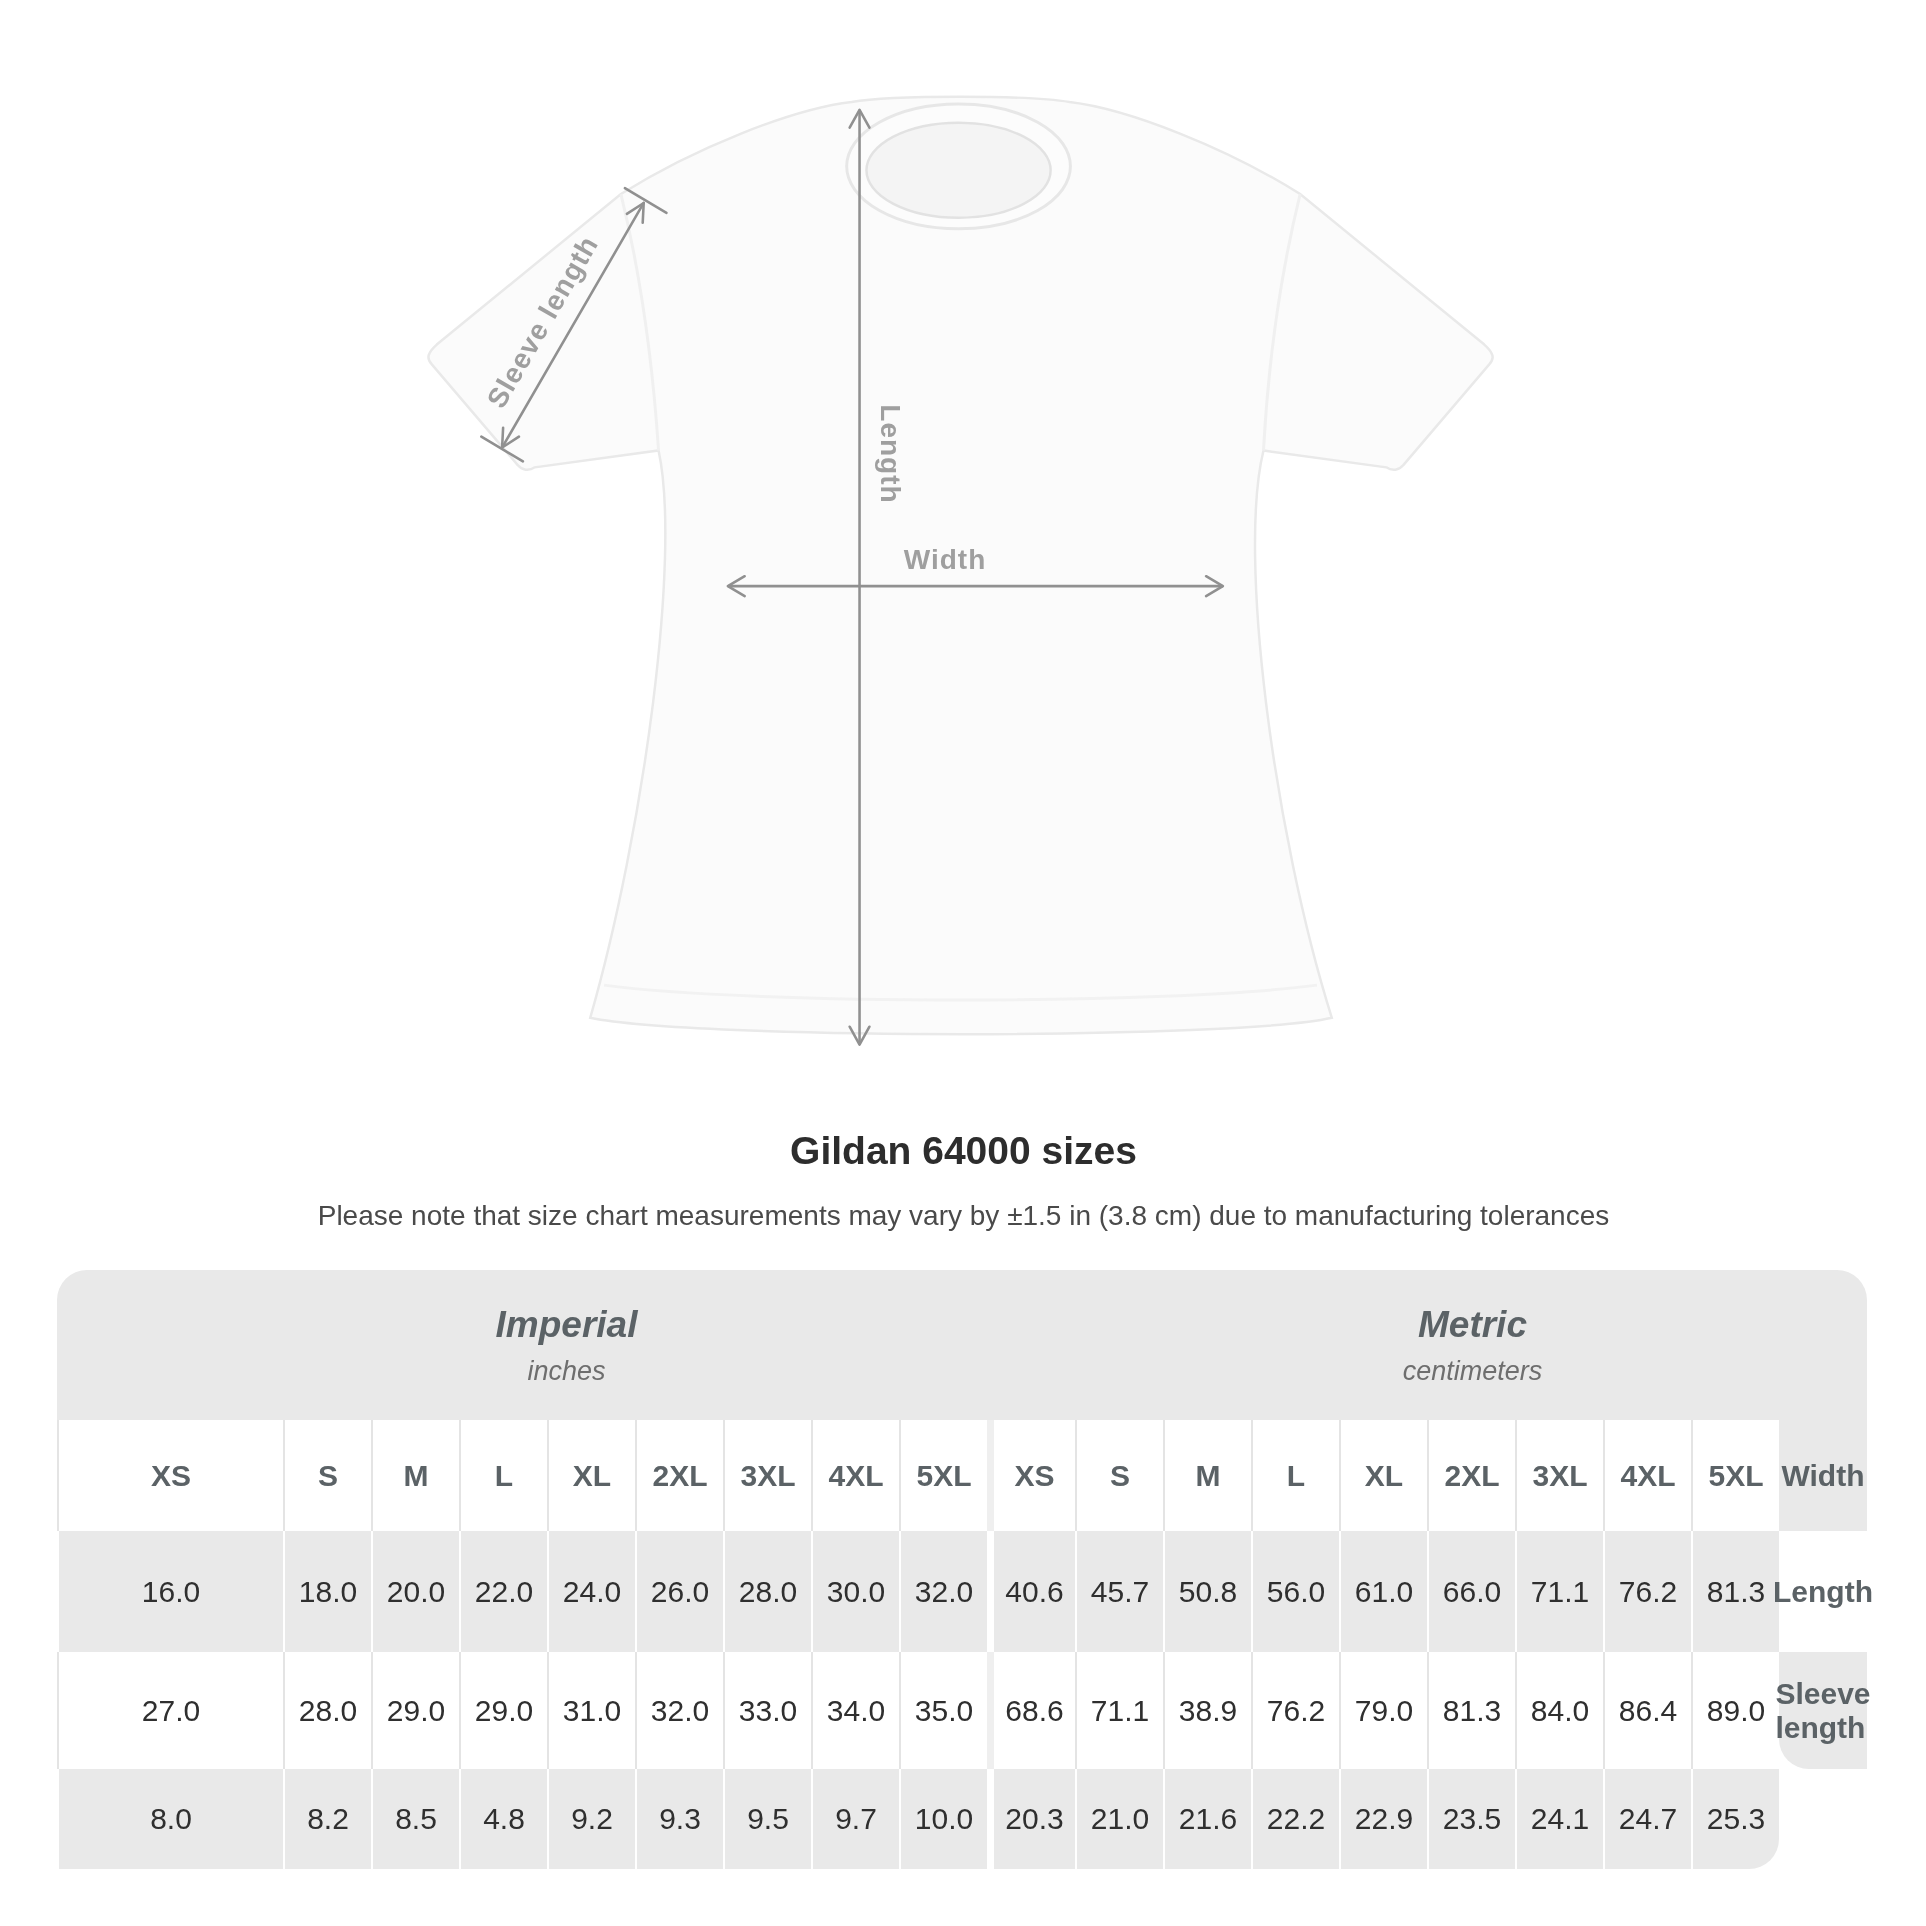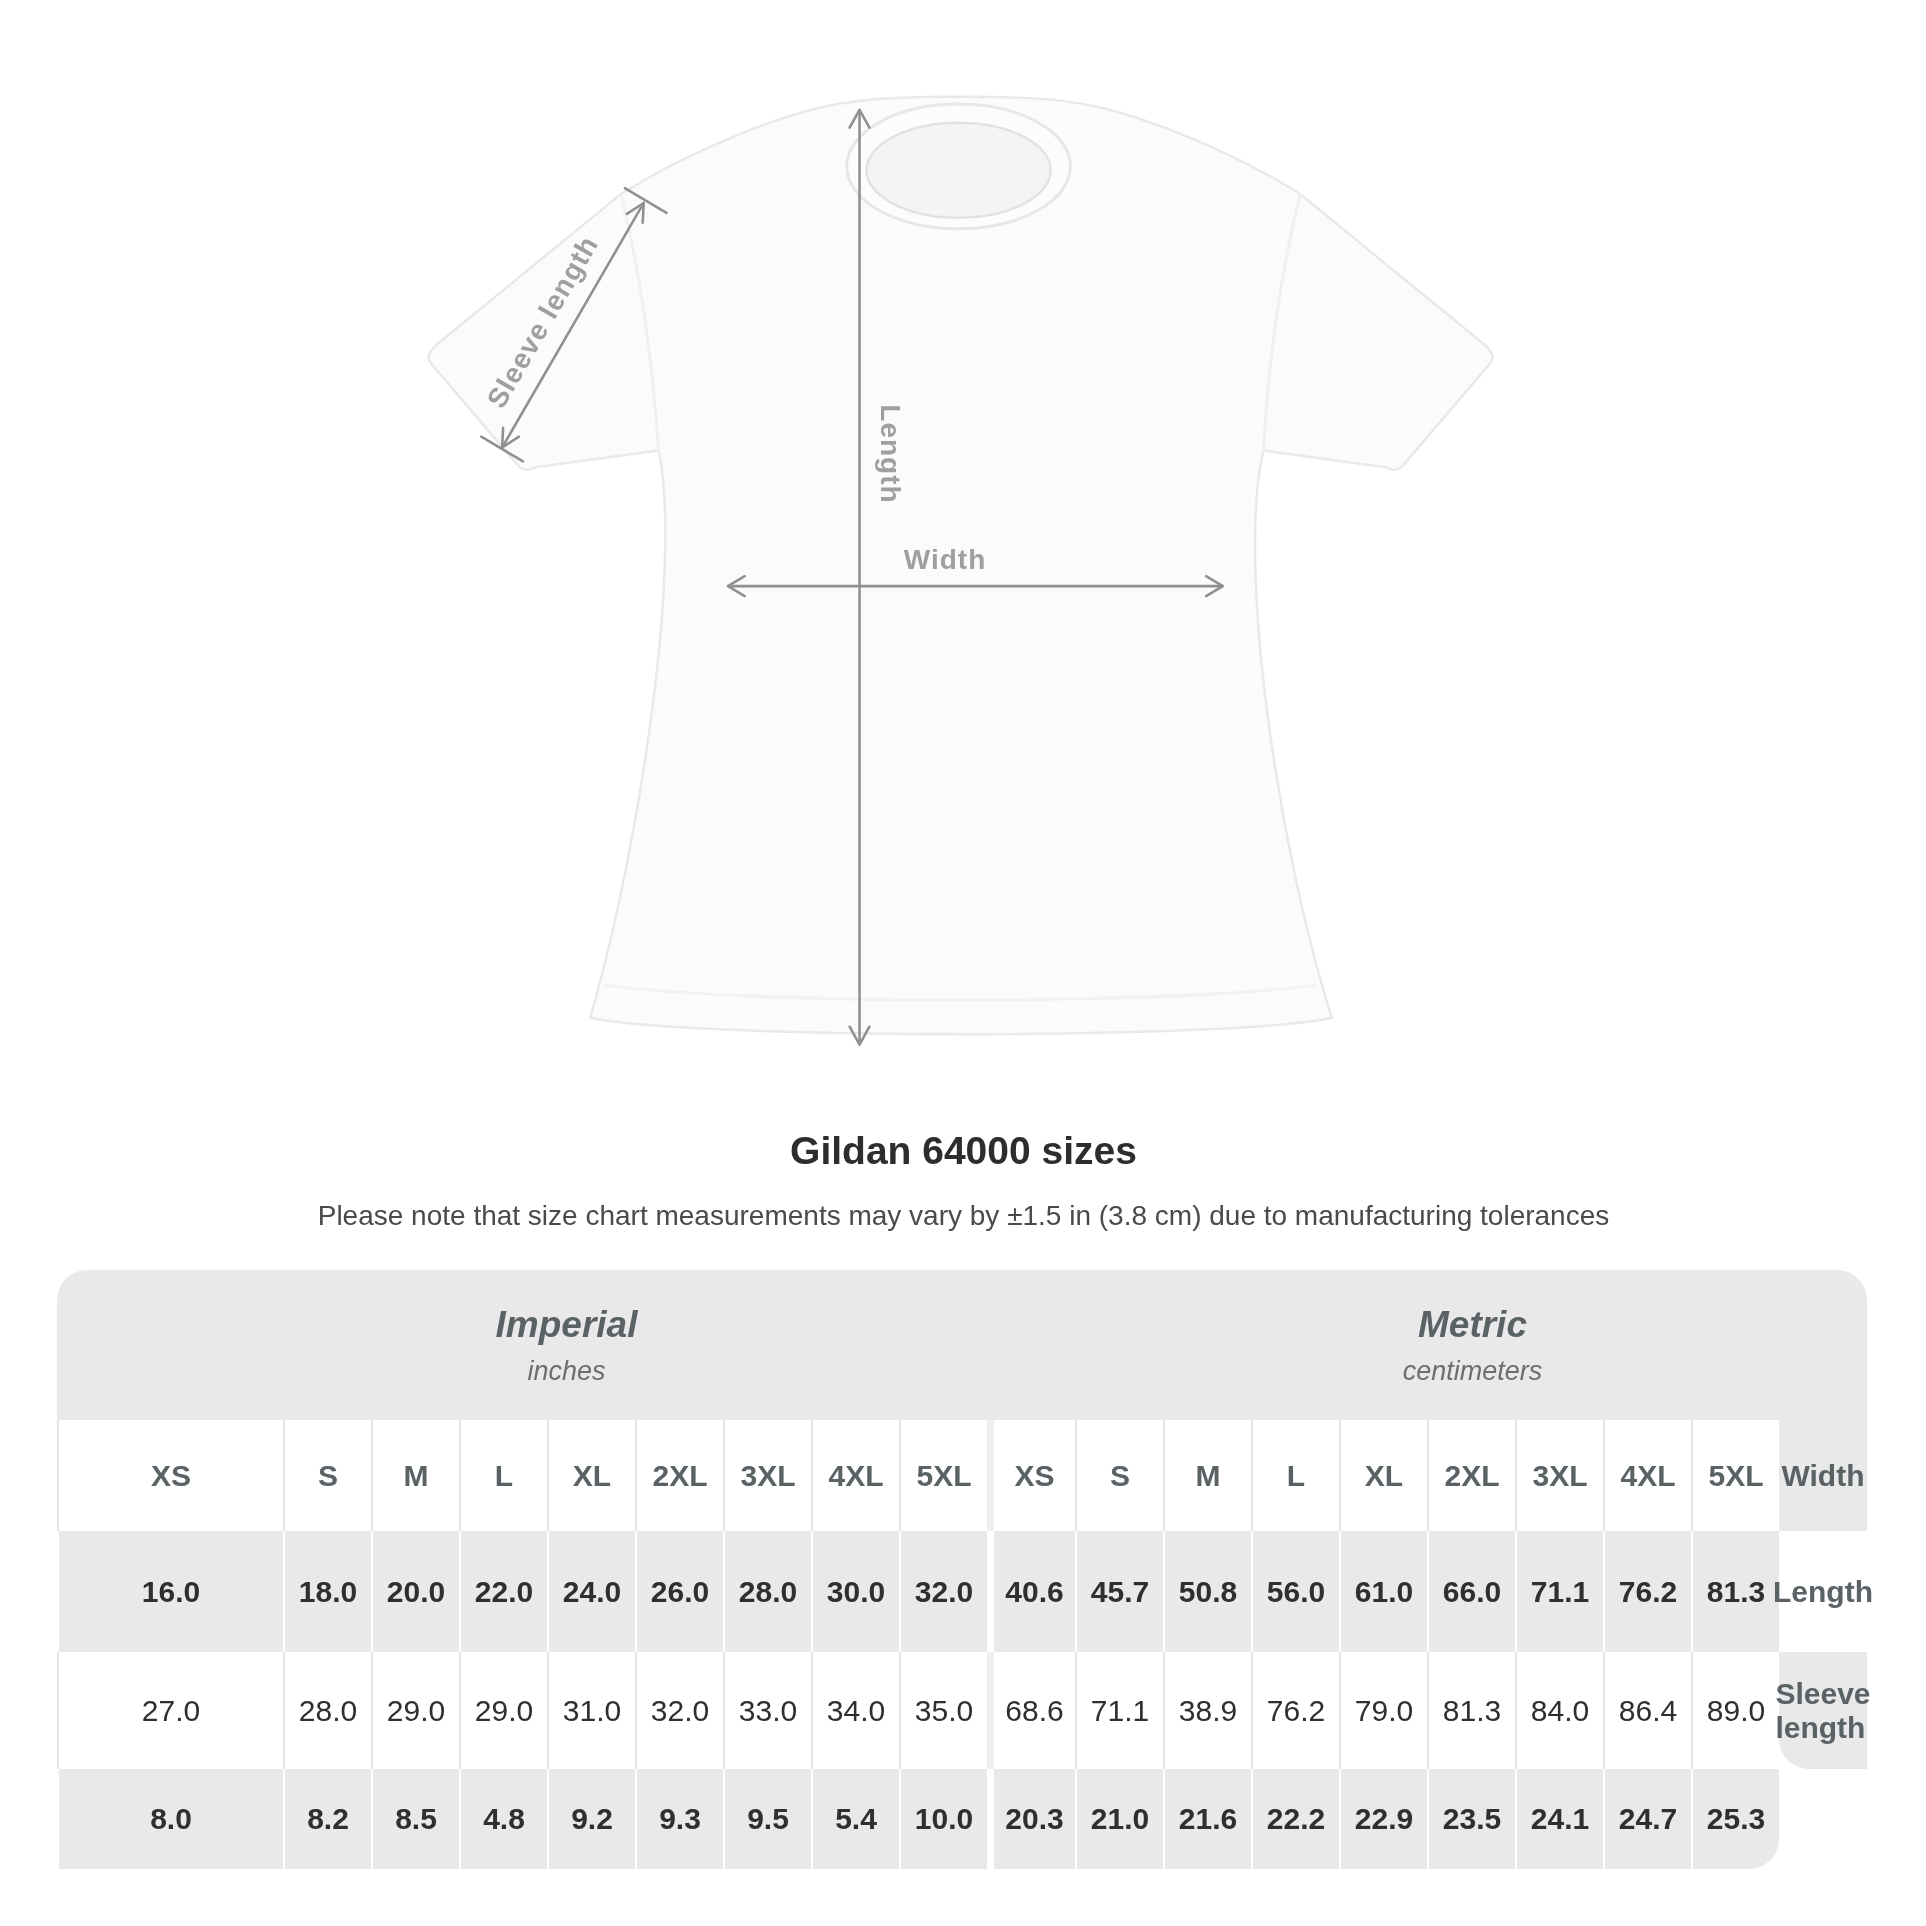--- a/index.html
+++ b/index.html
@@ -28,21 +28,21 @@
   .unit-imperial{left:0;width:1019px;}
   .unit-metric{left:1019px;width:793px;}
   .unit-title{font-size:37px;font-weight:bold;font-style:italic;color:var(--head-gray);}
   .unit-sub{font-size:27px;font-style:italic;color:#6e6e6e;}
 
   .cell{display:flex;align-items:center;justify-content:center;font-size:30px;color:#2f2f2f;}
   .row-gray{background:var(--stripe);}
   .row-white{background:#ffffff;}
   .head{font-weight:bold;color:var(--head-gray);}
   .row-white.data-col{border-left:2px solid #e4e4e4;}
-  .row-gray.data-col{border-left:2px solid #ffffff;font-weight:bold;}
+  .row-gray.data-col{border-left:2px solid #ffffff;}
   .row-white.half-start{border-left-width:7px;border-left-color:#efefef;}
   .row-gray.half-start{border-left-width:7px;border-left-color:#ffffff;}
   .corner-bl{border-radius:0 0 0 30px;}
   .corner-br{border-radius:0 0 30px 0;}
 </style>
 </head>
 <body style="--stripe: #e9e9e9; --head-gray: #5b6266; --label-gray: #9f9f9f;">
 
 <div class="diagram">
   <svg width="1927" height="1099" viewBox="0 0 1946 1110">
@@ -172,21 +172,21 @@
     <div class="cell data-col row-white">86.4</div>
     <div class="cell data-col row-white">89.0</div>
     <div class="cell label-col head row-gray corner-bl">Sleeve length</div>
     <div class="cell data-col row-gray">8.0</div>
     <div class="cell data-col row-gray">8.2</div>
     <div class="cell data-col row-gray">8.5</div>
     <div class="cell data-col row-gray">4.8</div>
     <div class="cell data-col row-gray">9.2</div>
     <div class="cell data-col row-gray">9.3</div>
     <div class="cell data-col row-gray">9.5</div>
-    <div class="cell data-col row-gray">5.4</div>
+    <div class="cell data-col row-gray">9.7</div>
     <div class="cell data-col row-gray">10.0</div>
     <div class="cell data-col row-gray half-start">20.3</div>
     <div class="cell data-col row-gray">21.0</div>
     <div class="cell data-col row-gray">21.6</div>
     <div class="cell data-col row-gray">22.2</div>
     <div class="cell data-col row-gray">22.9</div>
     <div class="cell data-col row-gray">23.5</div>
     <div class="cell data-col row-gray">24.1</div>
     <div class="cell data-col row-gray">24.7</div>
     <div class="cell data-col row-gray corner-br">25.3</div>

